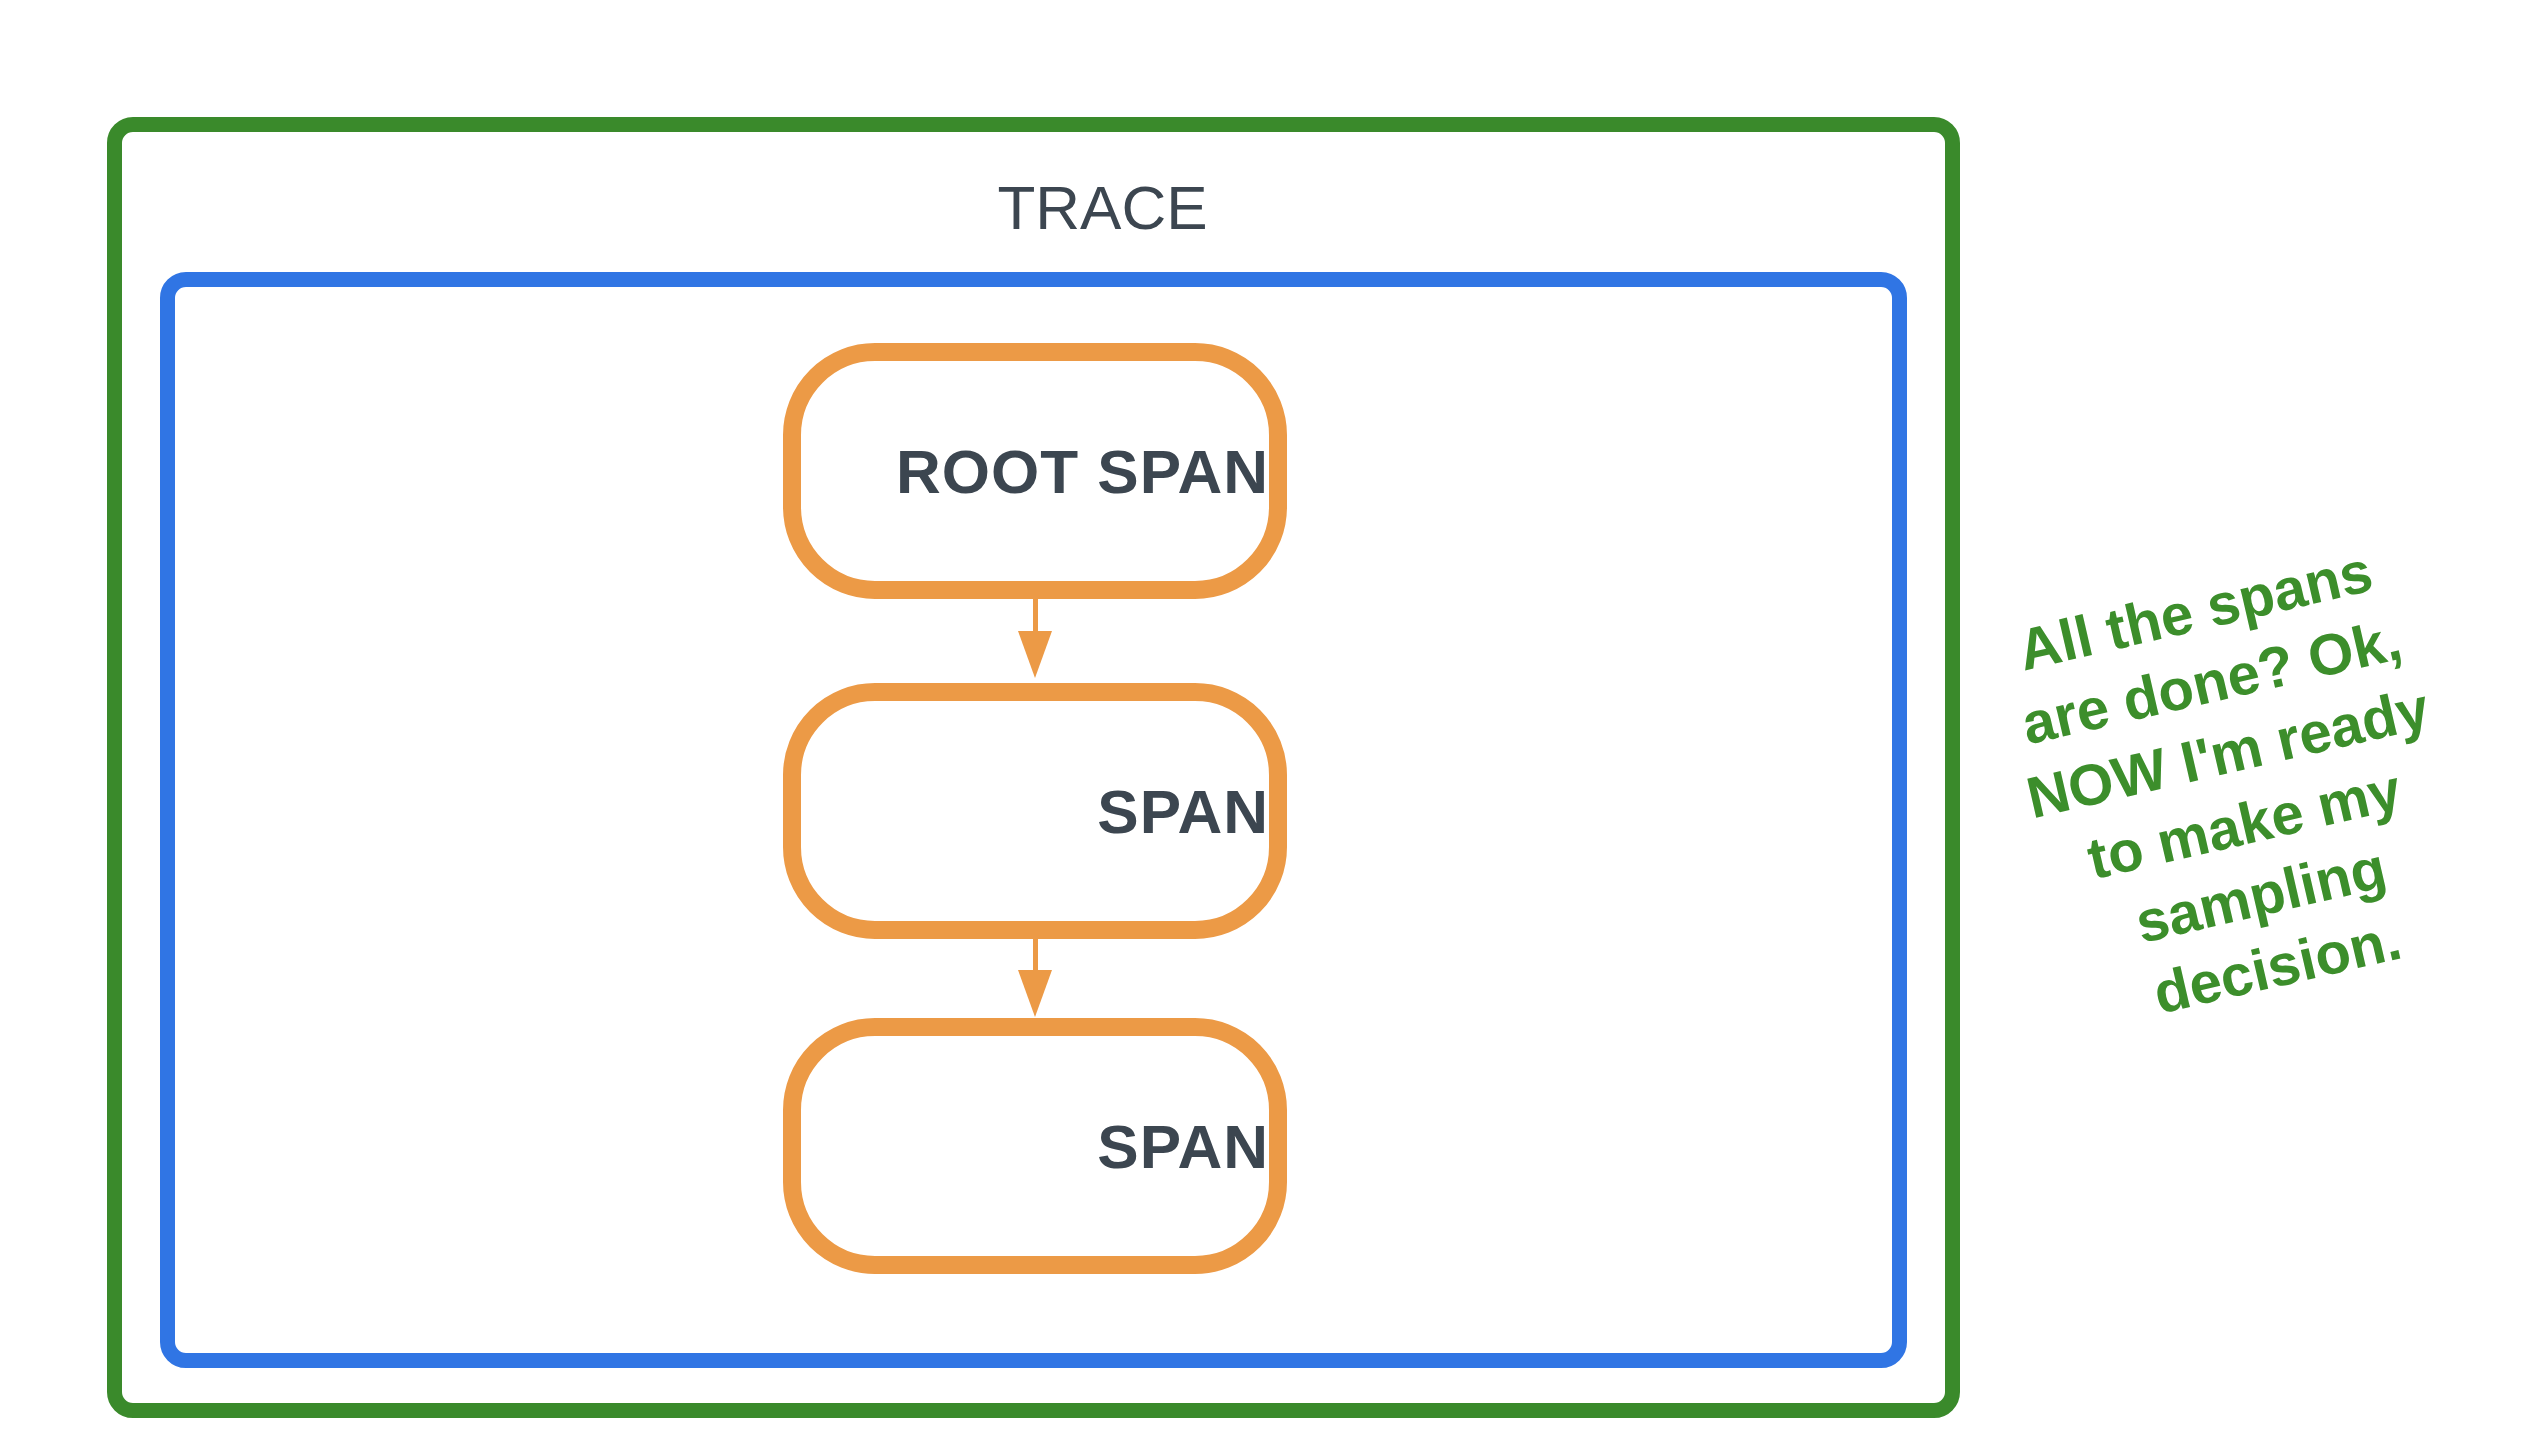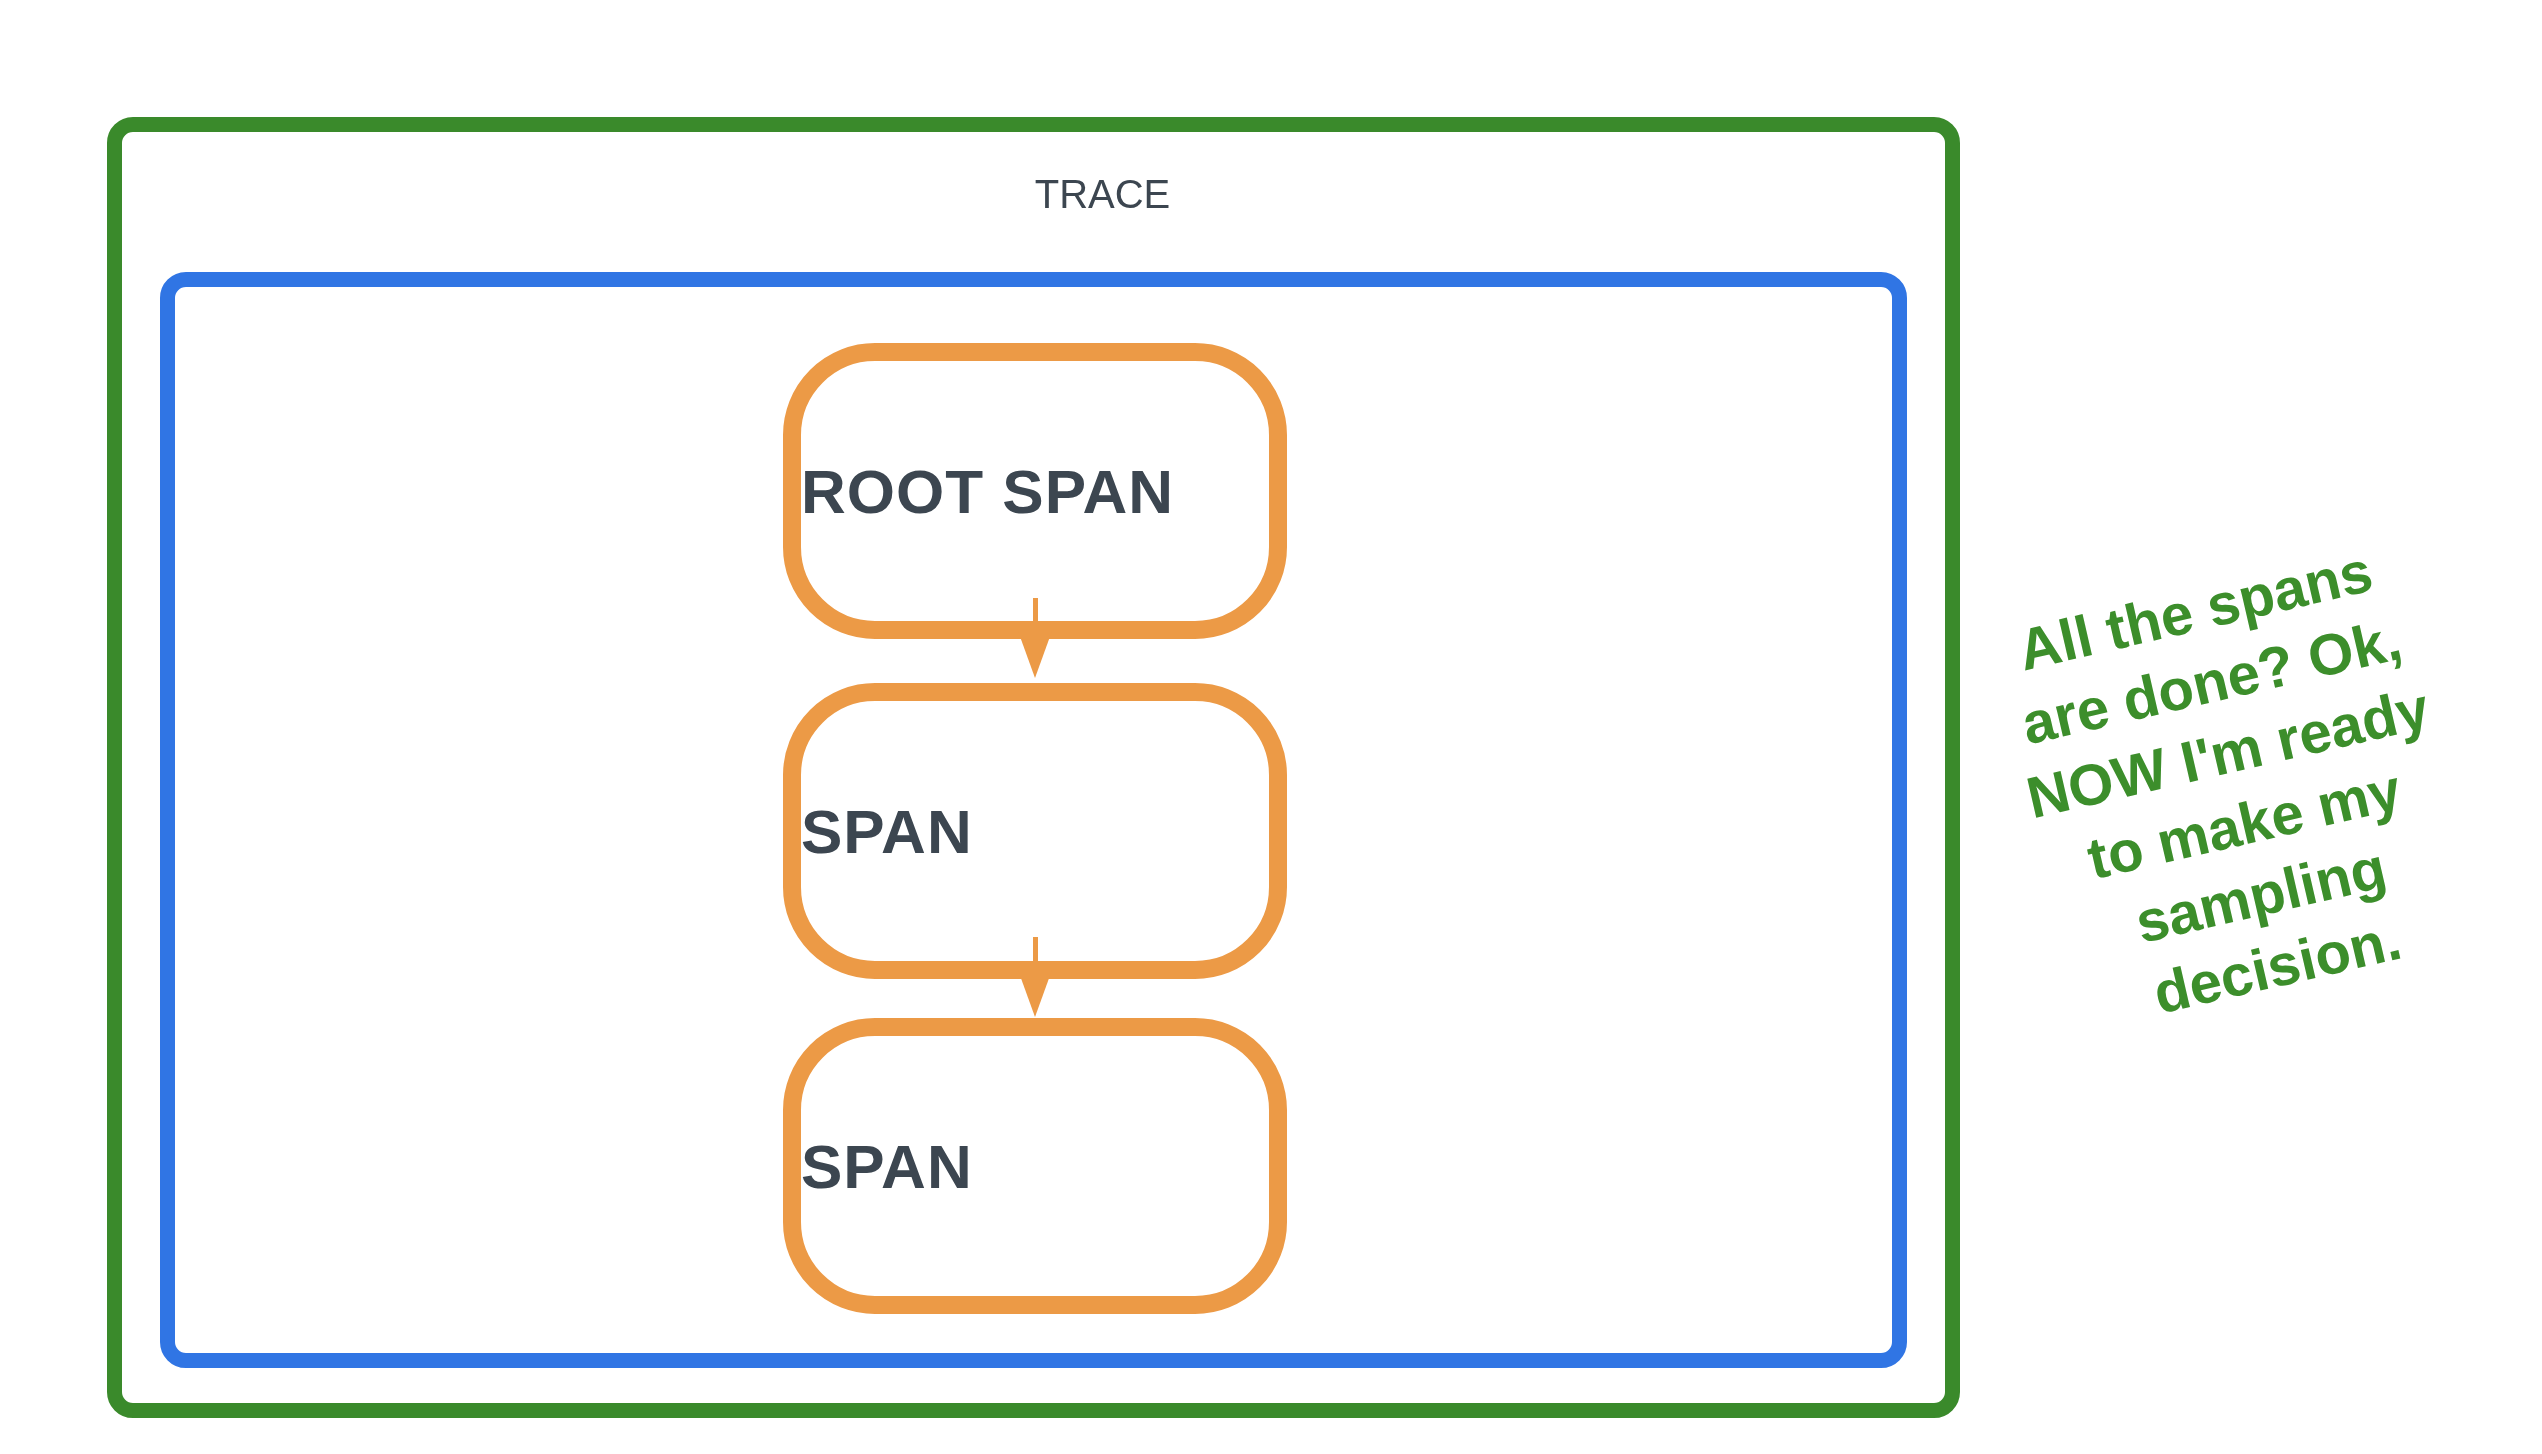--- a/index.html
+++ b/index.html
@@ -35,43 +35,43 @@
     border: 15px solid var(--green);
     border-radius: 26px;
     background: transparent;
   }
 
   .trace-label {
     position: absolute;
     left: 107px; top: 172px;
     width: 1991px;
     text-align: center;
-    font-size: 40px;
+    font-size: 62px;
     color: var(--ink);
   }
 
   .trace-box {
     position: absolute;
     left: 160px; top: 272px;
     width: 1747px; height: 1096px;
     border: 15px solid var(--blue);
     border-radius: 26px;
     background: transparent;
   }
 
   .pill {
     position: absolute;
     left: 783px;
-    width: 504px; height: 296px;
+    width: 504px; height: 256px;
     border: 18px solid var(--orange);
     border-radius: 92px;
     background: #fff;
     display: flex;
     align-items: center;
-    justify-content: flex-start;
+    justify-content: flex-end;
     font-size: 62px;
     font-weight: bold;
     color: var(--ink);
     letter-spacing: 1px;
   }
   .pill-1 { top: 343px; }
   .pill-2 { top: 683px; }
   .pill-3 { top: 1018px; }
 
   .arrow { position: absolute; left: 1018px; width: 34px; }

